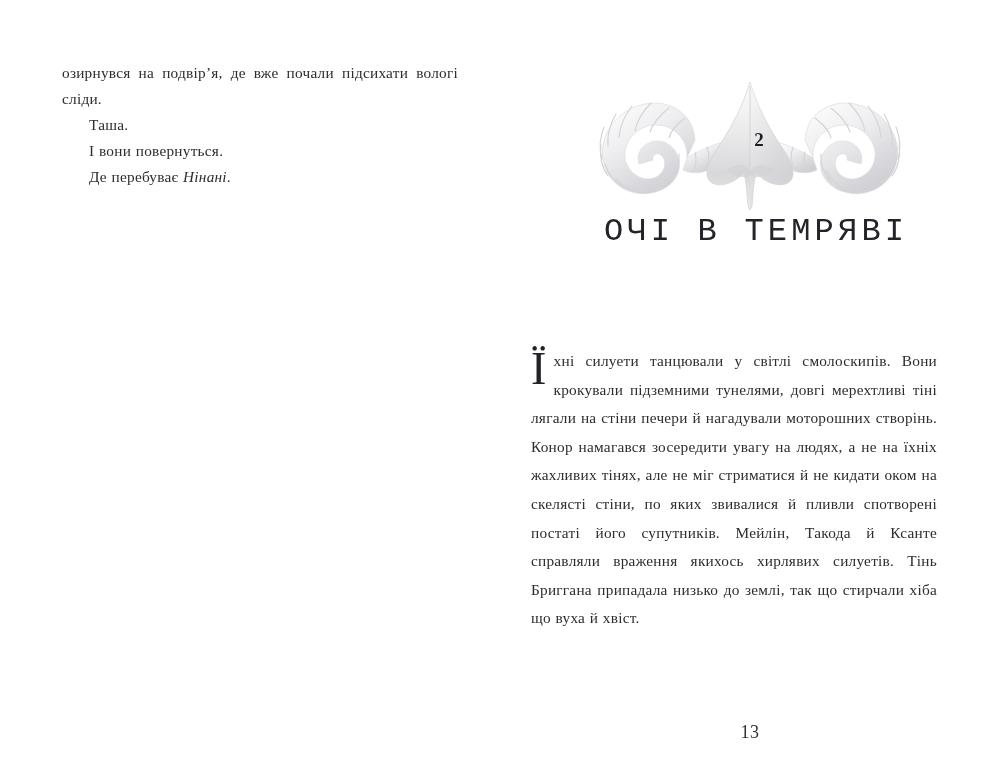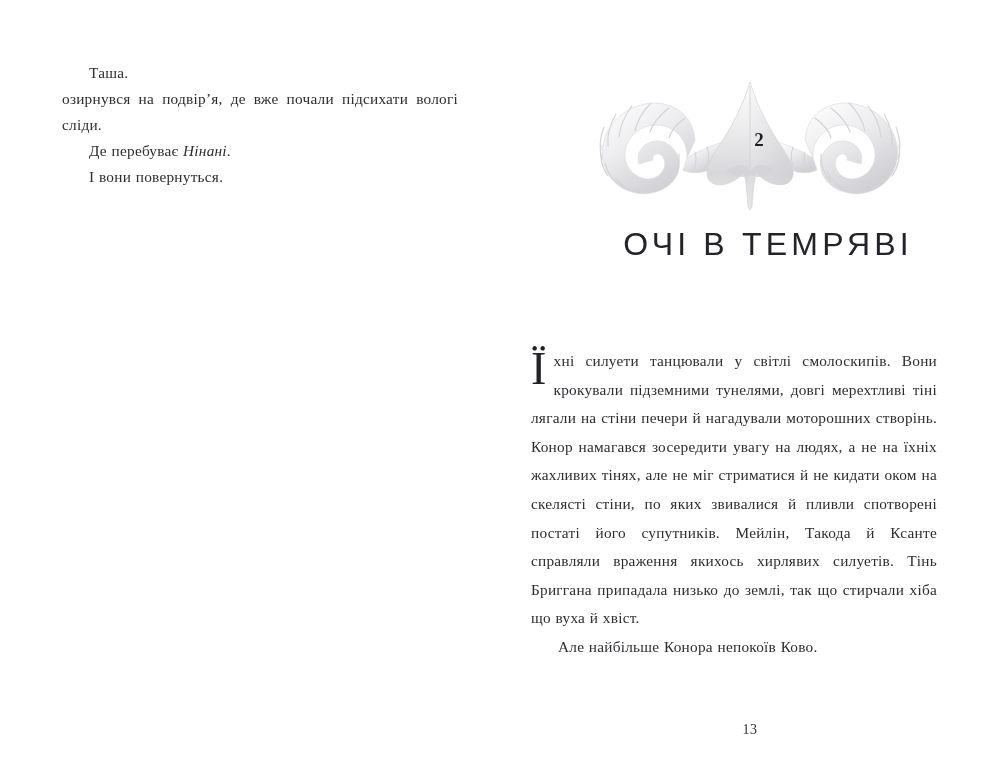--- a/index.html
+++ b/index.html
@@ -79,23 +79,23 @@
     font-size: 19px;
     fill: #1e1e22;
   }
 
   
   .chapter-title {
     position: absolute;
     left: 19px;
     top: 212px;
     width: 462px;
-    margin: 16px;
+    margin: 4px;
     text-align: center;
-    font-family: Liberation Sans, sans-serif;
+    font-family: Liberation Mono, monospace;
     font-weight: normal;
     font-size: 32px;
     letter-spacing: 4.2px;
     color: #23232a;
     line-height: 1;
     text-indent: 4.2px;
   }
 
   
   .right-textblock {
@@ -124,41 +124,41 @@
 
   .para.first { text-indent: 0; }
 
   
   .page-number {
     position: absolute;
     left: 19px;
     top: 722px;
     width: 462px;
     text-align: center;
-    font-size: 14px;
+    font-size: 18px;
     letter-spacing: 0.5px;
     color: #31313a;
   }
 </style>
 </head>
 <body>
 
 <div id="page">
 
   <div class="page-left">
     <div class="left-textblock">
 
+      <p class="para noindent">озирнувся на подвір’я, де вже почали підсихати вологі сліди.</p>
+
       <p class="para indent single">Таша.</p>
 
-      <p class="para noindent">озирнувся на подвір’я, де вже почали підсихати вологі сліди.</p>
-
+
+      <p class="para indent single">І вони повернуться.</p>
 
       <p class="para indent single"><span>Де перебуває </span><span class="ital">Нінані</span><span>.</span></p>
-
-      <p class="para indent single">І вони повернуться.</p>
 
 
     </div>
   </div>
 
   <div class="page-right">
 
     <div class="chapter-ornament">
       <svg viewBox="0 0 462 130" xmlns="http://www.w3.org/2000/svg" aria-hidden="true">
         <defs>
@@ -298,21 +298,20 @@
         <text class="chapter-number-text" x="240" y="66" text-anchor="middle">2</text>
       </svg>
     </div>
 
     <h1 class="chapter-title">ОЧІ В ТЕМРЯВІ</h1>
 
     <div class="right-textblock">
 
       <p class="para first"><span class="dropcap">Ї</span><span>хні силуети танцювали у світлі смолоскипів. Вони крокували підземними тунелями, довгі мерехтливі тіні лягали на стіни печери й нагадували моторошних створінь. Конор намагався зосередити увагу на людях, а не на їхніх жахливих тінях, але не міг стриматися й не кидати оком на скелясті стіни, по яких звивалися й пливли спотворені постаті його супутників. Мейлін, Такода й Ксанте справляли враження якихось хирлявих силуетів. Тінь Бриггана припадала низько до землі, так що стирчали хіба що вуха й хвіст.</span></p>
 
-      <p class="para indent single">Але найбільше Конора непокоїв Ково.</p>
 
 
     </div>
 
     <div class="page-number">13</div>
 
   </div>
 
 </div>
 

